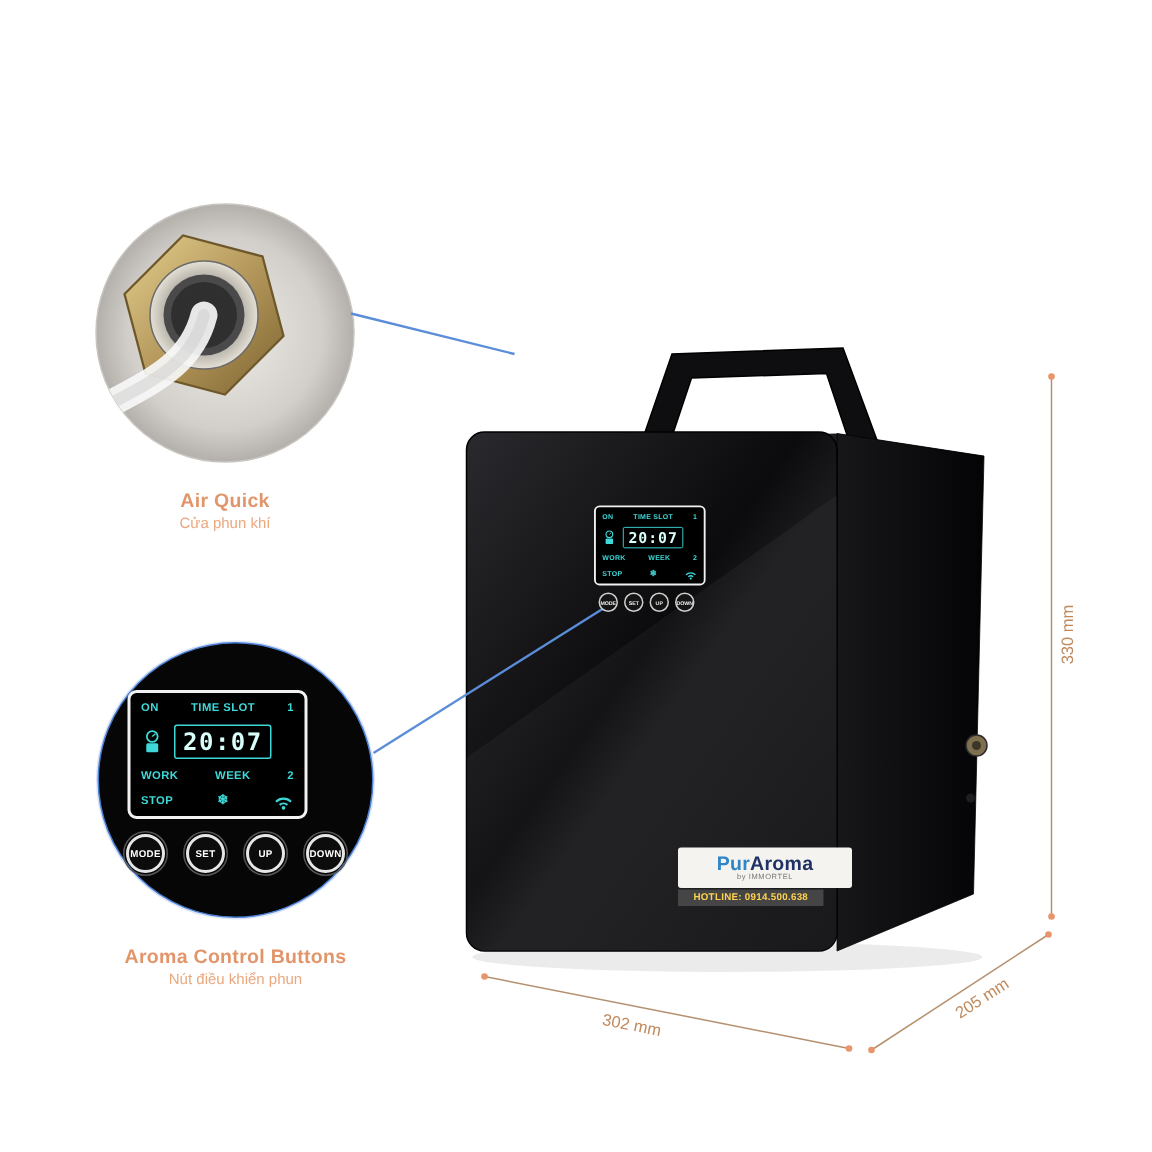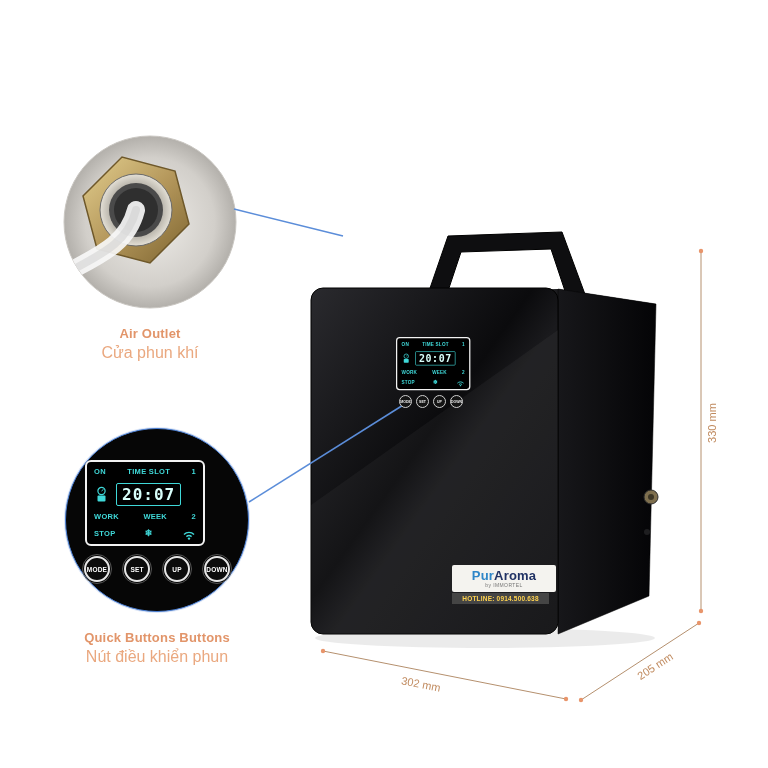--- a/index.html
+++ b/index.html
@@ -33,35 +33,35 @@
 
   
   .machine-lcd{position:absolute;left:396px;top:337px;transform:scale(.62);
                transform-origin:0 0;z-index:3}
   .machine-buttons{position:absolute;left:399px;top:395px;display:flex;gap:4px;z-index:3}
   .btn-sm{width:13px;height:13px;border-radius:50%;border:1px solid #cfcfcf;background:#141414;
           color:#eee;font-size:3.5px;font-weight:bold;display:flex;align-items:center;
           justify-content:center}
 
   
-  .brand-label{position:absolute;left:452px;top:565px;width:104px;height:27px;background:#f4f3ef;
+  .brand-label{position:absolute;left:452px;top:565px;width:116px;height:27px;background:#f4f3ef;
                border-radius:2px;display:flex;flex-direction:column;align-items:center;
                justify-content:center;line-height:1;z-index:3}
   .brand-main{font-size:13px;font-weight:bold;letter-spacing:.2px}
   .brand-pur{color:#2e86c8}
   .brand-aroma{color:#203264}
   .brand-sub{font-size:5px;color:#777;margin-top:1px;letter-spacing:.4px}
   .hotline{position:absolute;left:452px;top:593px;width:97px;height:11px;background:#454545;
            color:#ffd34f;font-size:6.5px;font-weight:bold;display:flex;align-items:center;
            justify-content:center;letter-spacing:.2px;z-index:3}
 
   
   .caption{position:absolute;text-align:center;color:#e2956a;z-index:3}
   .caption .t{font-size:13px;font-weight:bold;letter-spacing:.2px}
-  .caption .s{font-size:16px;margin-top:3px;color:#eaa87f}
+  .caption .s{font-size:10px;margin-top:3px;color:#eaa87f}
   .cap-outlet{left:62px;top:326px;width:176px}
   .cap-controls{left:47px;top:630px;width:220px}
 
   
   .dim{position:absolute;color:#c08a5e;font-size:11px;text-align:center;z-index:3}
   .dim-h{left:676px;top:417px;width:72px;transform:rotate(-90deg)}
   .dim-w{left:356px;top:678px;width:130px;transform:rotate(11deg)}
   .dim-d{left:603px;top:660px;width:104px;transform:rotate(-33deg)}
 </style>
 </head>
@@ -227,25 +227,25 @@
     </div>
   </div>
   <div class="inset-buttons">
     <div class="btn">MODE</div>
     <div class="btn">SET</div>
     <div class="btn">UP</div>
     <div class="btn">DOWN</div>
   </div>
 
   <div class="caption cap-outlet">
-    <div class="t">Air Outlet</div>
+    <div class="t">Air Quick</div>
     <div class="s">Cửa phun khí</div>
   </div>
   <div class="caption cap-controls">
-    <div class="t">Quick Buttons Buttons</div>
+    <div class="t">Aroma Control Buttons</div>
     <div class="s">Nút điều khiển phun</div>
   </div>
 
   <div class="dim dim-h">330 mm</div>
   <div class="dim dim-w">302 mm</div>
   <div class="dim dim-d">205 mm</div>
 
 </div>
 
 </body></html>

